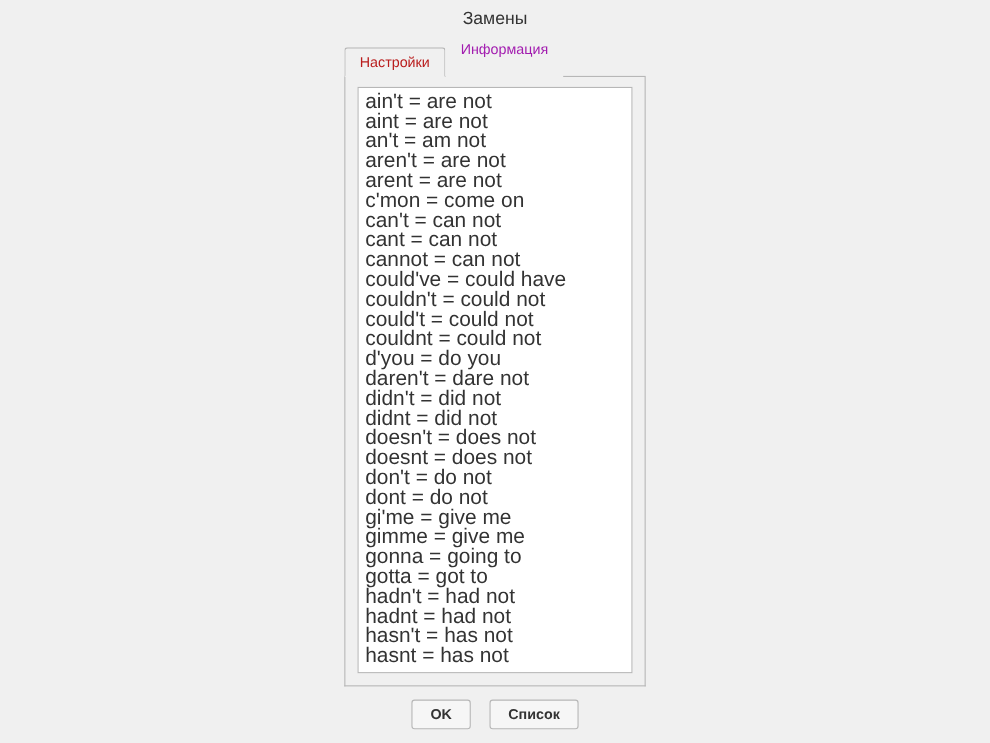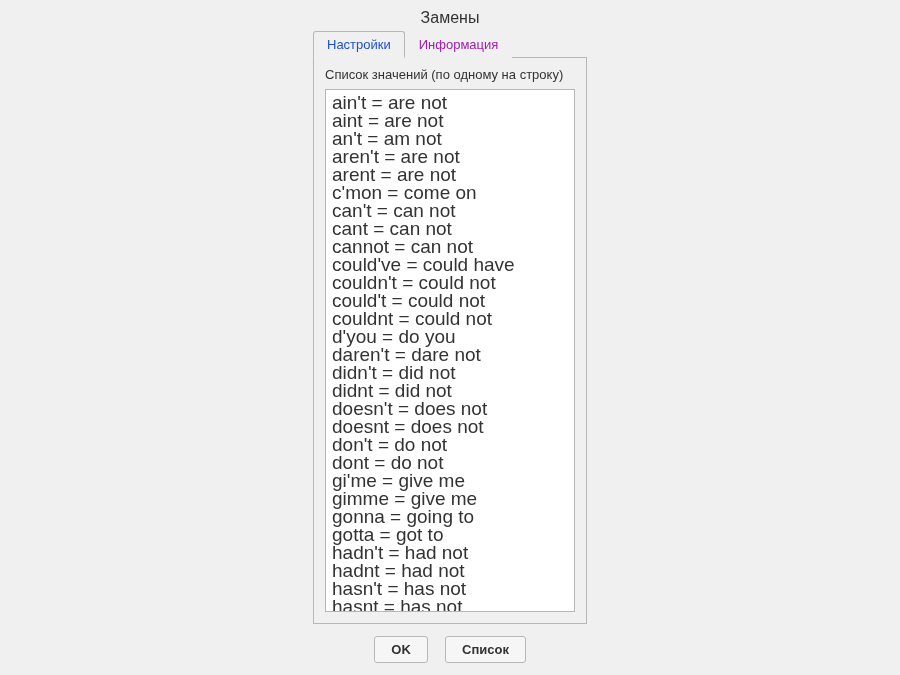--- a/index.html
+++ b/index.html
@@ -44,26 +44,27 @@
       font-size: 13px;
       color: #a21caf;
       cursor: pointer;
       border: 1px solid transparent;
       border-bottom: none;
       position: relative;
       top: 1px;
       background: #f0f0f0;
     }
     .tab.active {
-      color: #1d4ed8;
+      color: #b91c1c;
       border: 1px solid #b7b7b7;
       border-bottom: 1px solid #f0f0f0;
       border-top-left-radius: 3px;
       border-top-right-radius: 3px;
       background: #f0f0f0;
+      margin-top: 12px;
     }
     .tab-content {
       border: 1px solid #b7b7b7;
       border-top: none;
       flex: 1;
       display: flex;
       flex-direction: column;
       padding: 9px 11px 11px 11px;
       min-height: 0;
       background: #f0f0f0;
@@ -126,21 +127,20 @@
 <div class="window">
   <div class="title">Замены</div>
 
   <div class="tabs-container">
     <div class="tab-header">
       <div class="tab active">Настройки</div>
       <div class="tab">Информация</div>
     </div>
 
     <div class="tab-content">
-      <div class="label">Список значений (по одному на строку)</div>
       <textarea class="textarea" spellcheck="false" style="">ain't = are not
 aint = are not
 an't = am not
 aren't = are not
 arent = are not
 c'mon = come on
 can't = can not
 cant = can not
 cannot = can not
 could've = could have

